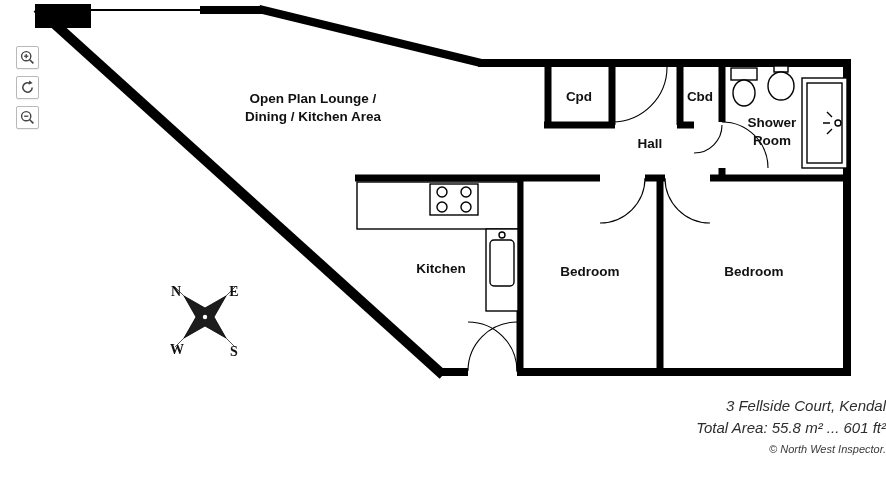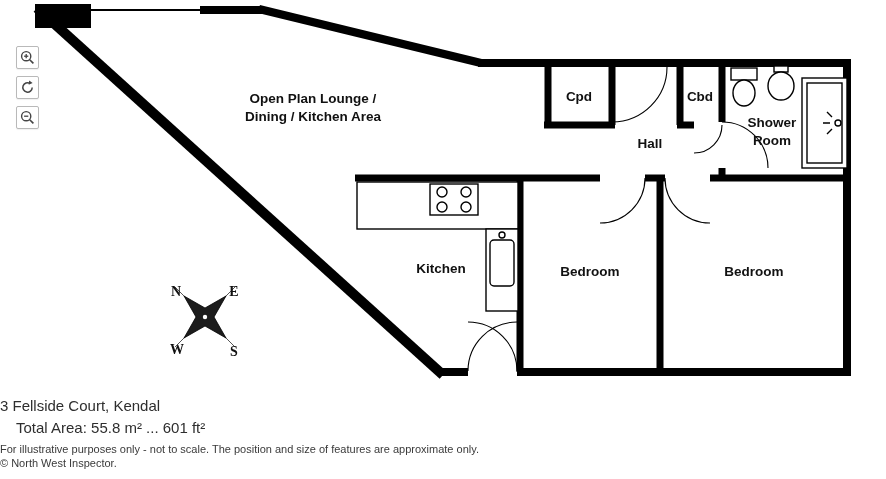--- a/index.html
+++ b/index.html
@@ -19,21 +19,21 @@
   .wall-diag{stroke:#000;stroke-width:10;fill:none;stroke-linecap:butt;}
   .iwall{stroke:#000;stroke-width:7;fill:none;stroke-linecap:butt;}
   .thin{stroke:#000;stroke-width:1.4;fill:#fff;}
   .thinline{stroke:#000;stroke-width:1.4;fill:none;}
   .winline{stroke:#000;stroke-width:2.2;fill:none;}
   .arc{stroke:#000;stroke-width:1.1;fill:none;}
   .lbl{font-family:"Liberation Sans",sans-serif;font-weight:bold;font-size:13.5px;fill:#111;text-anchor:middle;}
   .cletter{font-family:"Liberation Serif",serif;font-weight:bold;font-size:14px;fill:#111;text-anchor:middle;}
 
   
-  .footer{position:absolute;left:0;top:397px;width:100%;text-align:left;color:#2e2e2e;}
+  .footer{position:absolute;left:0;top:397px;width:100%;text-align:right;color:#2e2e2e;font-style:italic;}
   .addr{font-size:15px;margin:0 0 5px 0;}
   .area{font-size:15px;margin:0 0 7px 16px;}
   .small{font-size:11px;margin:0 0 2px 0;color:#3a3a3a;}
 </style>
 </head>
 <body>
 
 <div class="stage">
 
   <div class="toolbar">
@@ -147,17 +147,16 @@
       <text class="lbl" x="772" y="145">Room</text>
       <text class="lbl" x="441" y="273">Kitchen</text>
       <text class="lbl" x="590" y="276">Bedroom</text>
       <text class="lbl" x="754" y="276">Bedroom</text>
     </g>
   </svg>
 
   <div class="footer">
     <p class="addr">3 Fellside Court, Kendal</p>
     <p class="area">Total Area: 55.8 m² ... 601 ft²</p>
-    <p class="small">For illustrative purposes only - not to scale. The position and size of features are approximate only.</p>
     <p class="small">© North West Inspector.</p>
   </div>
 
 </div>
 
 </body></html>

